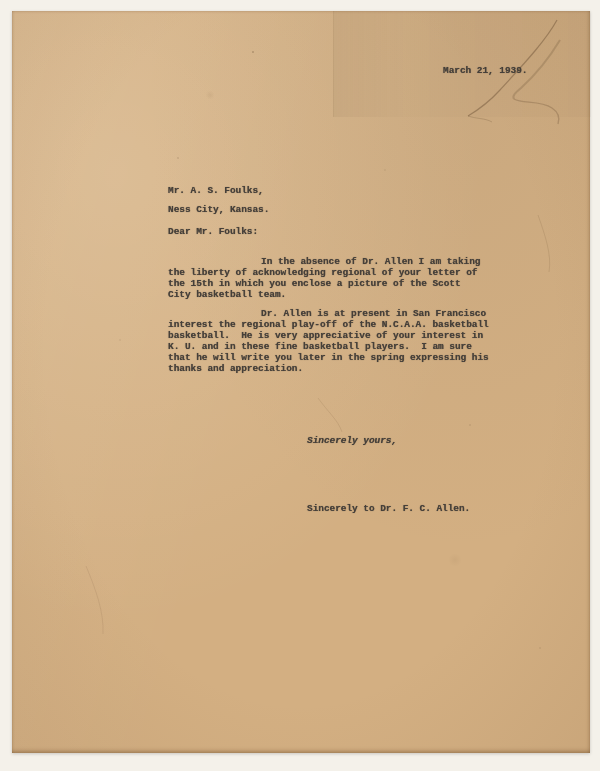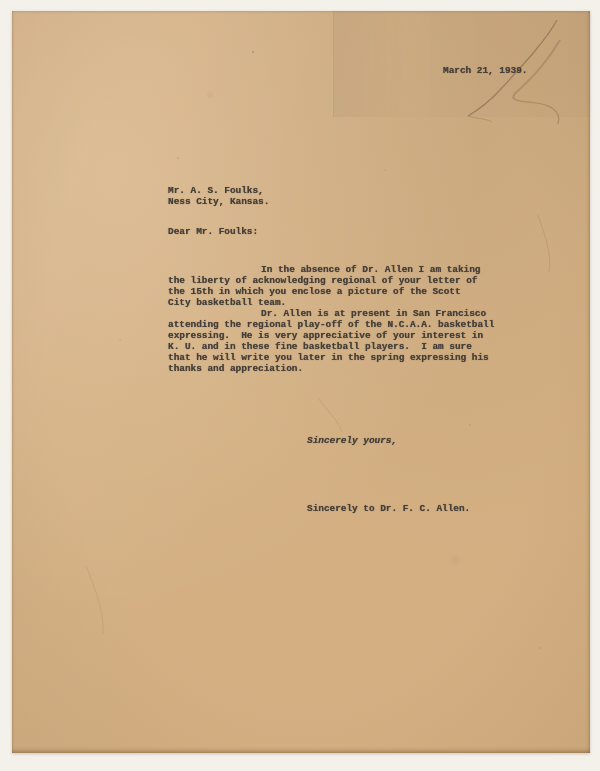--- a/index.html
+++ b/index.html
@@ -49,23 +49,23 @@
   
   .tline{
     white-space:pre;
     font:700 9.4px/11px "Liberation Mono","DejaVu Sans Mono",monospace;
     color:#453f39;
     text-shadow:0 0 1px rgba(69,63,57,0.60), 0.3px 0.3px 0 rgba(69,63,57,0.35);
   }
   .abs{position:absolute;}
   #date{left:443px;top:65px;}
   #addr{left:168px;top:185px;}
-  #addr .tline + .tline{margin-top:0;}
+  #addr .tline + .tline{margin-top:8px;}
   #salut{left:168px;top:226px;}
-  #p1{left:168px;top:264px;}
+  #p1{left:168px;top:256px;}
   #p2{left:168px;top:308px;}
   #p1 .tline:first-child, #p2 .tline:first-child{padding-left:93px;}
   #close{left:307px;top:435px;font-style:italic;}
   #sig{left:307px;top:503px;}
 </style>
 </head>
 <body>
 
 <div class="paper"></div>
 <div class="fold"></div>
@@ -93,22 +93,22 @@
 
 <div id="p1" class="abs">
   <div class="tline">In the absence of Dr. Allen I am taking</div>
   <div class="tline">the liberty of acknowledging regional of your letter of</div>
   <div class="tline">the 15th in which you enclose a picture of the Scott</div>
   <div class="tline">City basketball team.</div>
 </div>
 
 <div id="p2" class="abs">
   <div class="tline">Dr. Allen is at present in San Francisco</div>
-  <div class="tline">attending the regional play-off of the N.C.A.A. basketball</div>
-  <div class="tline">expressing.  He is very appreciative of your interest in</div>
+  <div class="tline">interest the regional play-off of the N.C.A.A. basketball</div>
+  <div class="tline">basketball.  He is very appreciative of your interest in</div>
   <div class="tline">K. U. and in these fine basketball players.  I am sure</div>
   <div class="tline">that he will write you later in the spring expressing his</div>
   <div class="tline">thanks and appreciation.</div>
 </div>
 
 <div id="close" class="abs tline">Sincerely yours,</div>
 
 <div id="sig" class="abs tline">Sincerely to Dr. F. C. Allen.</div>
 
 </body></html>

